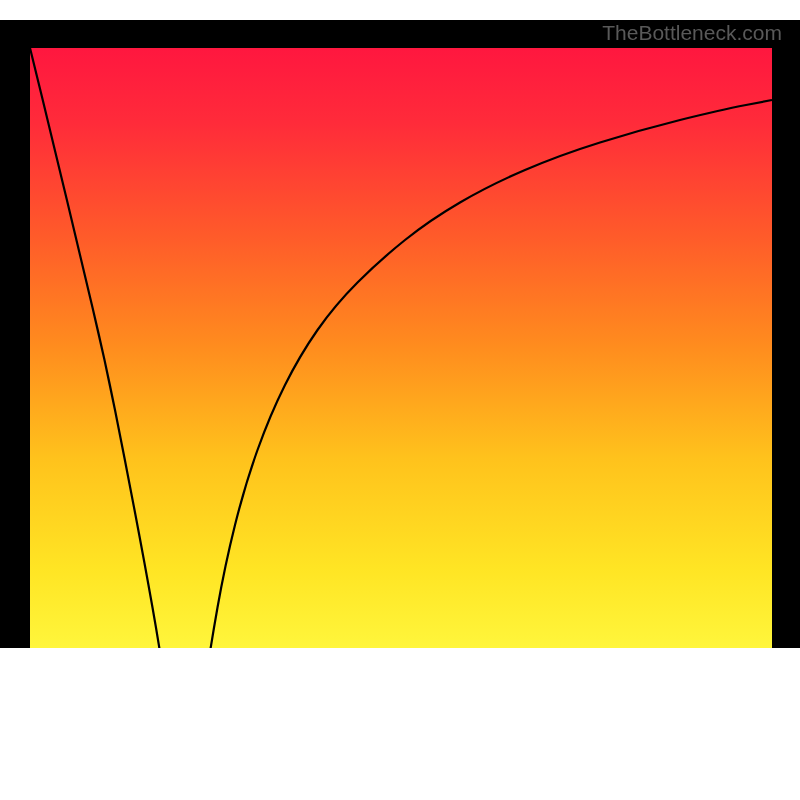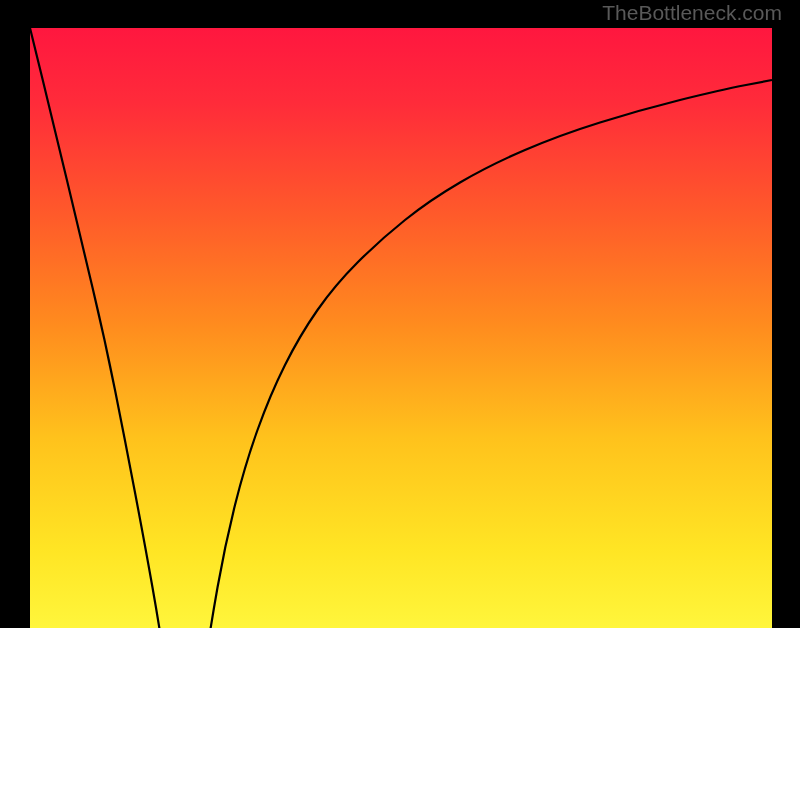--- a/index.html
+++ b/index.html
@@ -5,20 +5,21 @@
   body {
     margin: 0;
     padding: 0;
     background: #fff;
     font-family: Arial, Helvetica, sans-serif;
   }
   .wrap {
     width: 800px;
     height: 628px;
     position: relative;
+    margin-top: 20px;
   }
   .attribution {
     position: absolute;
     top: 1px;
     right: 18px;
     font-size: 21px;
     color: #595959;
     font-weight: 400;
     letter-spacing: 0px;
     user-select: none;

